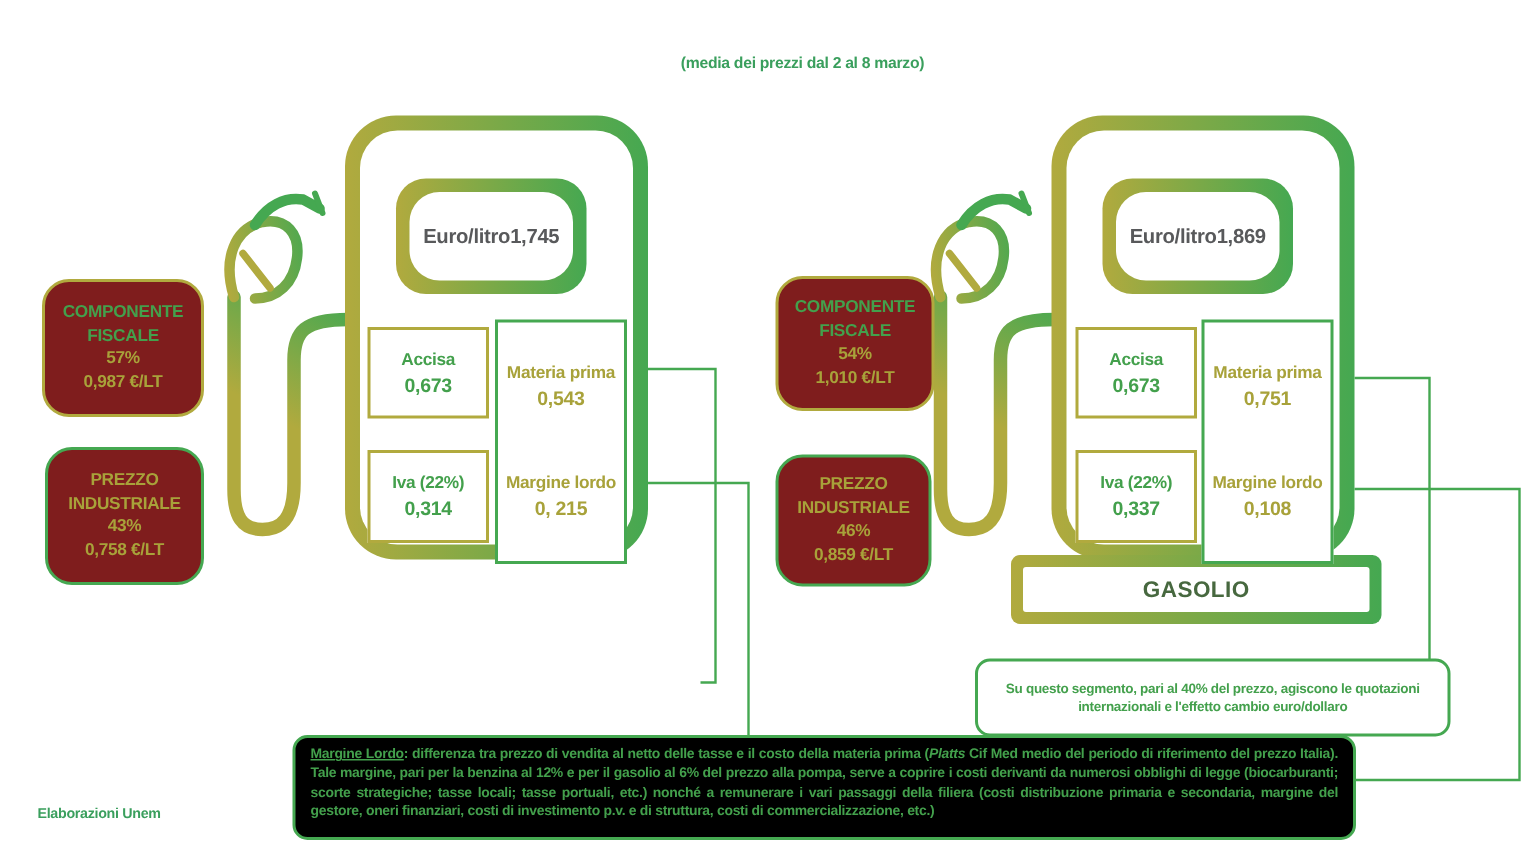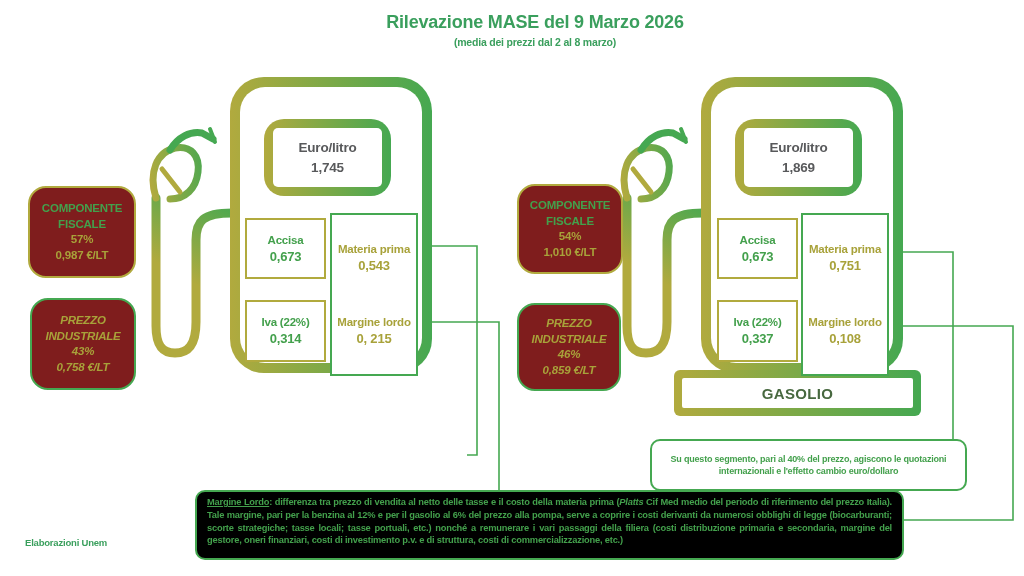--- a/index.html
+++ b/index.html
@@ -14,61 +14,60 @@
   .title{left:280px;top:12px;width:510px;text-align:center;color:var(--title_green);
          font-size:18px;font-weight:bold;}
   .subtitle{left:280px;top:36px;width:510px;text-align:center;color:var(--title_green);
             font-size:10.5px;font-weight:bold;}
   
   .gradring{position:absolute;background:linear-gradient(90deg,var(--olive),var(--green));z-index:2;}
   .gradring .inner{position:absolute;background:#fff;}
   .body-ring{border-radius:34px;}
   .body-ring .inner{inset:10px;border-radius:25px;}
   .display-ring{border-radius:20px;z-index:3;}
-  .display-ring .inner{inset:9px;border-radius:5px;display:flex;flex-direction:column;
+  .display-ring .inner{inset:9px;border-radius:20px;display:flex;flex-direction:row;
       align-items:center;justify-content:center;color:var(--dark_gray);
       font-size:13.5px;line-height:20px;font-weight:bold;}
   .base-ring{border-radius:6px;}
   .base-ring .inner{inset:8px;border-radius:2px;display:flex;align-items:center;justify-content:center;
       color:var(--dark_label);font-size:15px;font-weight:bold;letter-spacing:0.3px;}
   
   .sbox{position:absolute;background:#fff;border:2px solid var(--olive);z-index:4;
         display:flex;flex-direction:column;align-items:center;justify-content:center;
         text-align:center;font-weight:bold;}
   .sbox .lbl{color:var(--text_green);font-size:11.5px;line-height:15px;}
   .sbox .val{color:var(--text_green);font-size:13px;line-height:17px;}
   .sbox.olive-text .lbl,.sbox.olive-text .val{color:var(--text_olive);}
   .sbox.green-border{border-color:var(--green);}
   .matbox{justify-content:space-around;padding:6px 2px;}
   
   .rbox{position:absolute;background:#7f1d1d;border:2px solid var(--olive);border-radius:18px;z-index:2;
         display:flex;flex-direction:column;align-items:center;justify-content:center;
         text-align:center;font-weight:bold;font-size:11.5px;line-height:15.5px;}
-  .rbox.green-border{border-color:var(--green);font-style:italic;}
+  .rbox.green-border{border-color:var(--green);}
   .rbox .head{color:var(--text_green);}
   .rbox.all-olive .head{color:var(--text_olive);}
   .rbox .pct,.rbox .val{color:var(--text_olive);}
   
   .note{position:absolute;background:#fff;border:2px solid var(--green);border-radius:10px;z-index:2;
         display:flex;align-items:center;justify-content:center;text-align:center;
         color:var(--text_green);font-size:9px;line-height:12.5px;font-weight:bold;padding:2px 12px;}
   .gloss{position:absolute;background:#000000;border:2px solid var(--green);border-radius:10px;z-index:2;
          color:var(--text_green);font-size:9.3px;line-height:12.8px;font-weight:bold;
          padding:4px 10px;text-align:justify;}
   .gloss .u{text-decoration:underline;}
   .gloss em{font-style:italic;}
   .footer{left:25px;top:537px;color:var(--title_green);font-size:9.5px;font-weight:bold;}
   svg.layer{position:absolute;left:0;top:0;z-index:1;}
 </style>
 </head>
 <body>
 
 <div class="canvas">
 
-  <div class="abs title">Rilevazione MASE del 9 Marzo 2026</div>
   <div class="abs subtitle">(media dei prezzi dal 2 al 8 marzo)</div>
 
   <svg class="layer" width="1024" height="576" viewBox="0 0 1024 576">
     <defs>
       <linearGradient id="hoseGrad" gradientUnits="userSpaceOnUse" x1="232" y1="200" x2="150" y2="345">
         <stop offset="0" style="stop-color:var(--green,#45a851)"></stop>
         <stop offset="0.55" style="stop-color:var(--olive,#b1aa3e)"></stop>
         <stop offset="1" style="stop-color:var(--olive,#b1aa3e)"></stop>
       </linearGradient>
       <linearGradient id="handleGrad" gradientUnits="userSpaceOnUse" x1="150" y1="180" x2="210" y2="170">

